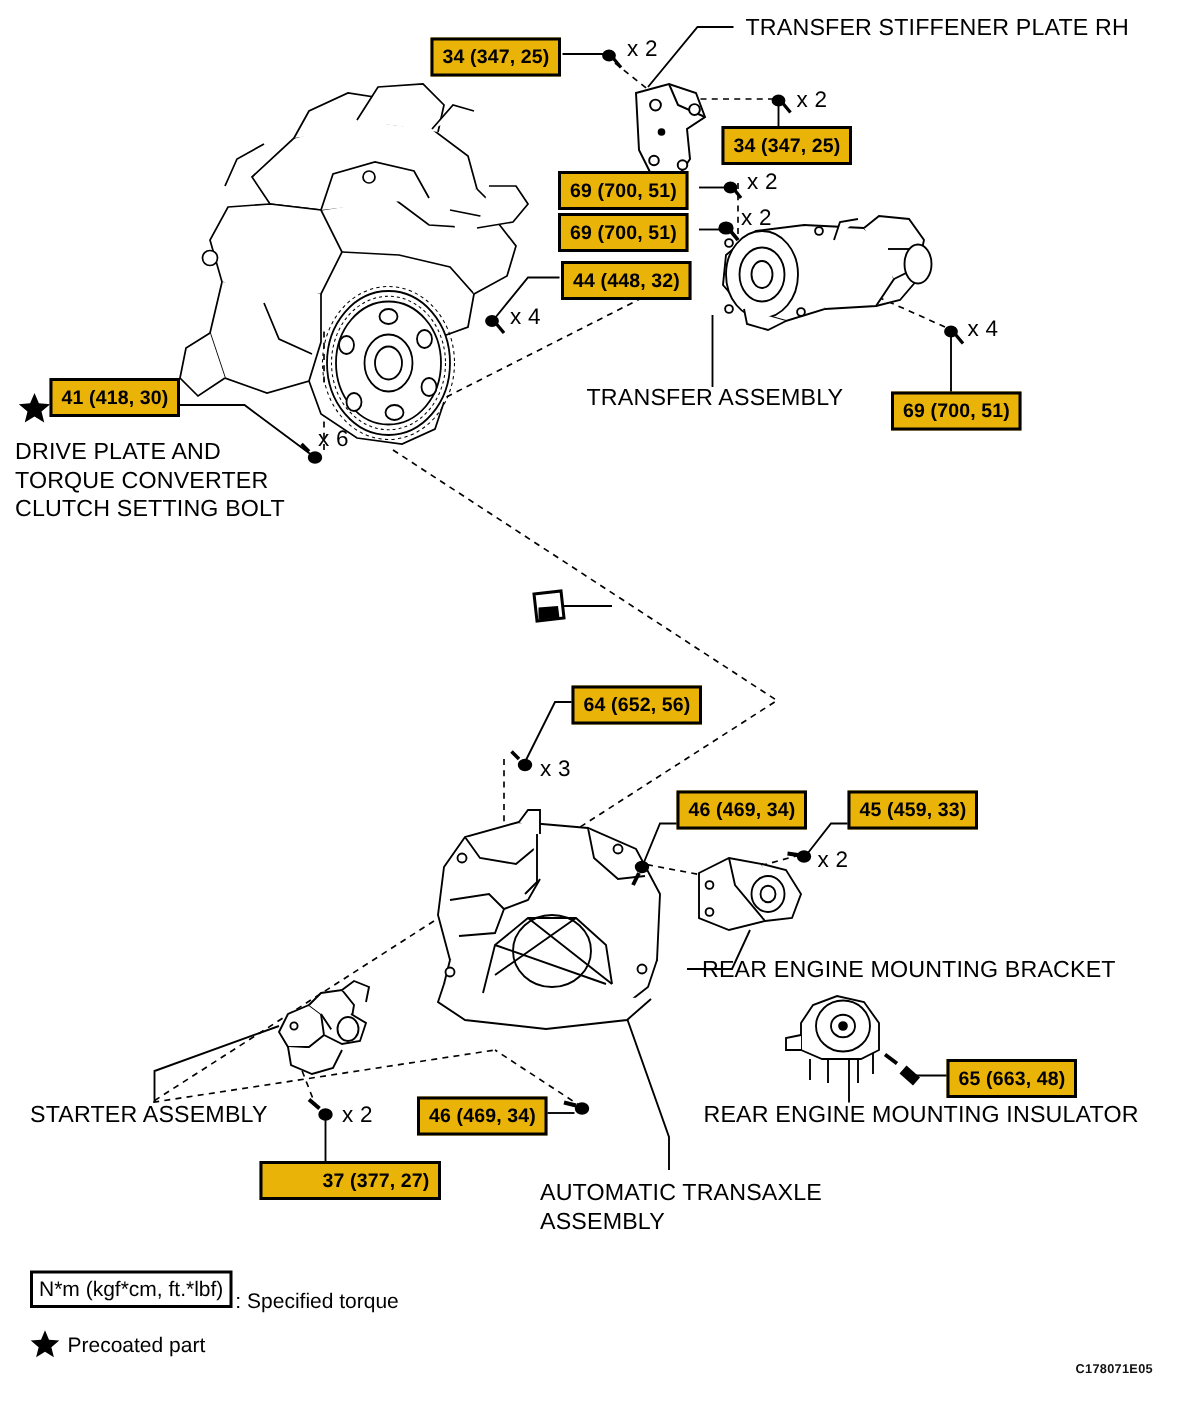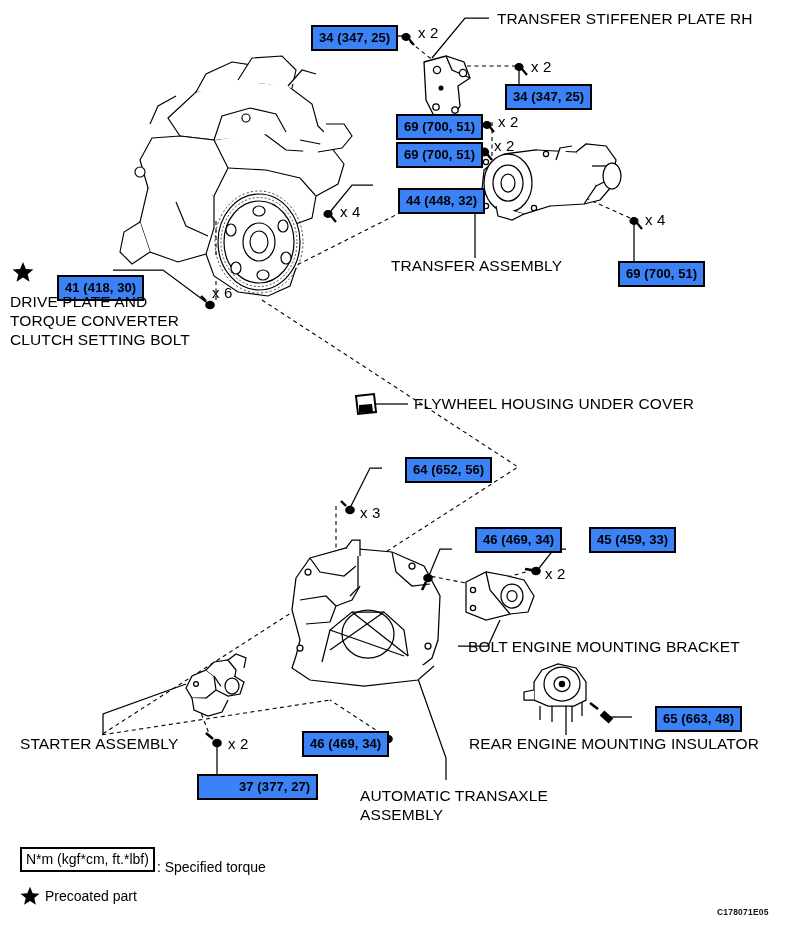--- a/index.html
+++ b/index.html
@@ -4,23 +4,23 @@
 <style>
   html,body{margin:0;padding:0;background:#fff;}
   body{width:790px;height:938px;position:relative;overflow:hidden;
        font-family:"Liberation Sans","DejaVu Sans",sans-serif;color:#000;}
   #stage{position:absolute;left:0;top:0;width:790px;height:938px;}
   svg.layer{position:absolute;left:0;top:0;width:790px;height:938px;overflow:visible;}
   .abs{position:absolute;}
 
   
   .tbox{
-    border:2px solid #000;background:#3b82f6;
+    border:2px solid #000;background:#eab308;
     font-size:13px;font-weight:bold;line-height:1;
-    padding:4px 6px 5px 6px;white-space:nowrap;letter-spacing:.1px;margin-left:24px;
+    padding:4px 6px 5px 6px;white-space:nowrap;letter-spacing:.1px;
   }
   
   .lbl{font-size:15.5px;line-height:19px;white-space:pre;letter-spacing:.1px;}
   .qty{font-size:15px;letter-spacing:.2px;white-space:nowrap;}
 
   
   .legend-row{display:flex;align-items:center;}
   .legend-box{border:2px solid #000;padding:2px 4px 3px 4px;font-size:14px;white-space:nowrap;}
   .legend-tail{font-size:14px;margin-left:2px;white-space:nowrap;margin-top:15px;}
   .legend-star-txt{font-size:14px;margin-left:5px;white-space:nowrap;}
@@ -276,27 +276,27 @@
 
 <div class="abs tbox" style="left:481px;top:84px;">34 (347, 25)</div>
 <div class="abs qty" style="left:531px;top:58px;">x 2</div>
 
 <div class="abs tbox" style="left:372px;top:114px;">69 (700, 51)</div>
 <div class="abs qty" style="left:498px;top:113px;">x 2</div>
 
 <div class="abs tbox" style="left:372px;top:142px;">69 (700, 51)</div>
 <div class="abs qty" style="left:494px;top:137px;">x 2</div>
 
-<div class="abs tbox" style="left:374px;top:188px;">44 (448, 32)</div>
+<div class="abs tbox" style="left:374px;top:174px;">44 (448, 32)</div>
 <div class="abs qty" style="left:340px;top:203px;">x 4</div>
 
 <div class="abs tbox" style="left:594px;top:261px;">69 (700, 51)</div>
 <div class="abs qty" style="left:645px;top:211px;">x 4</div>
 
-<div class="abs tbox" style="left:33px;top:275px;">41 (418, 30)</div>
+<div class="abs tbox" style="left:33px;top:252px;">41 (418, 30)</div>
 <div class="abs star" style="left:12px;top:261px;">
   <svg width="22" height="22" viewBox="0 0 24 24" aria-hidden="true">
     <polygon points="12,1 15.2,8.6 23.4,9.2 17.1,14.5 19.1,22.5 12,18.1 4.9,22.5 6.9,14.5 0.6,9.2 8.8,8.6" fill="#000"></polygon>
   </svg>
 </div>
 <div class="abs qty" style="left:212px;top:284px;">x 6</div>
 
 <div class="abs tbox" style="left:381px;top:457px;">64 (652, 56)</div>
 <div class="abs qty" style="left:360px;top:504px;">x 3</div>
 
@@ -313,23 +313,22 @@
 <div class="abs tbox" style="left:631px;top:706px;">65 (663, 48)</div>
 
 <div class="abs lbl" style="left:391px;top:256px;">TRANSFER ASSEMBLY</div>
 
 <div class="abs lbl" style="left:497px;top:9px;">TRANSFER STIFFENER PLATE RH</div>
 
 <div class="abs lbl" style="left:10px;top:292px;">DRIVE PLATE AND
 TORQUE CONVERTER
 CLUTCH SETTING BOLT</div>
 
-<div class="abs lbl" style="left:414px;top:394px;">FLYWHEEL HOUSING UNDER COVER</div>
-
-<div class="abs lbl" style="left:468px;top:637px;">BOLT ENGINE MOUNTING BRACKET</div>
+
+<div class="abs lbl" style="left:468px;top:637px;">REAR ENGINE MOUNTING BRACKET</div>
 
 <div class="abs lbl" style="left:469px;top:734px;">REAR ENGINE MOUNTING INSULATOR</div>
 
 <div class="abs lbl" style="left:20px;top:734px;">STARTER ASSEMBLY</div>
 
 <div class="abs lbl" style="left:360px;top:786px;">AUTOMATIC TRANSAXLE
 ASSEMBLY</div>
 
 <div class="abs legend-row" style="left:20px;top:844px;text-align:right;">
   <span class="legend-box">N*m (kgf*cm, ft.*lbf)</span>

